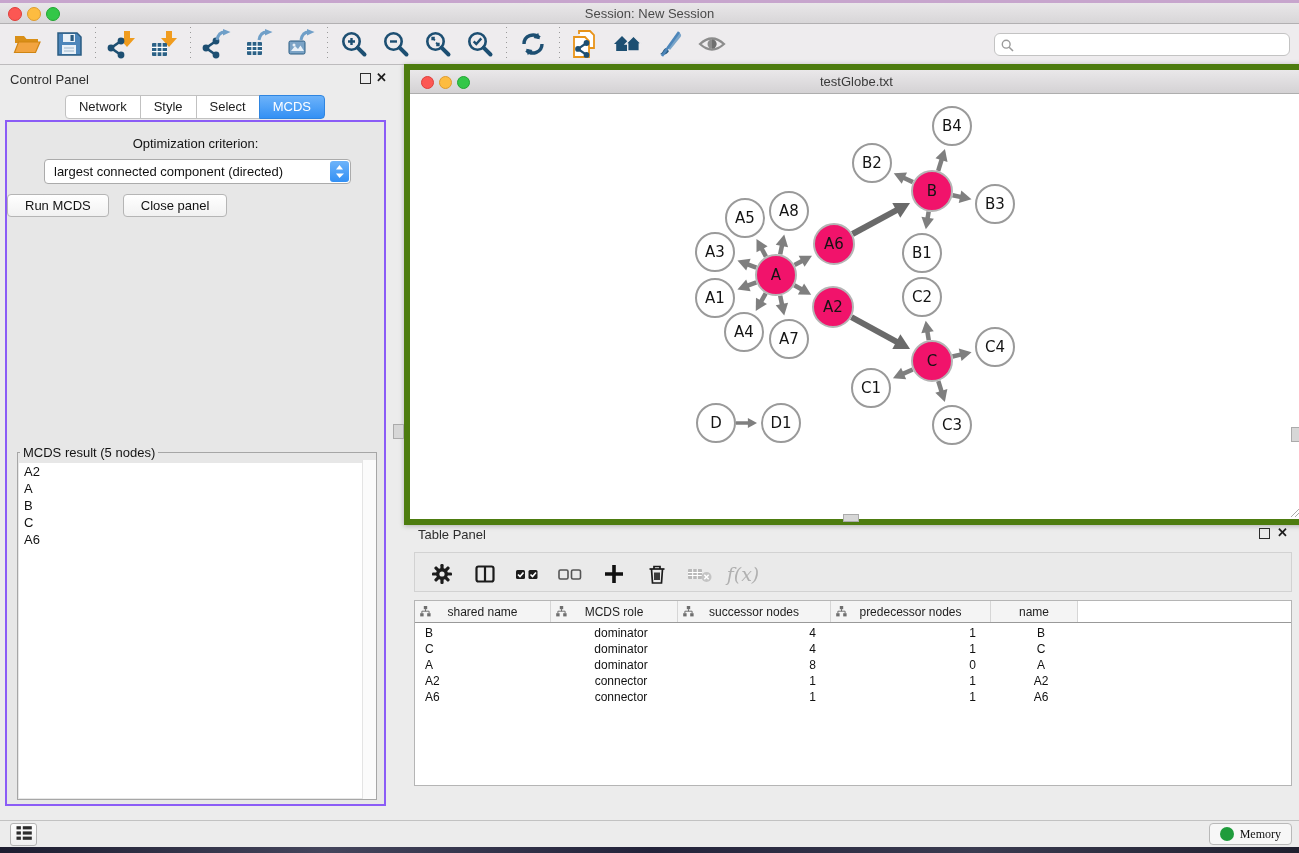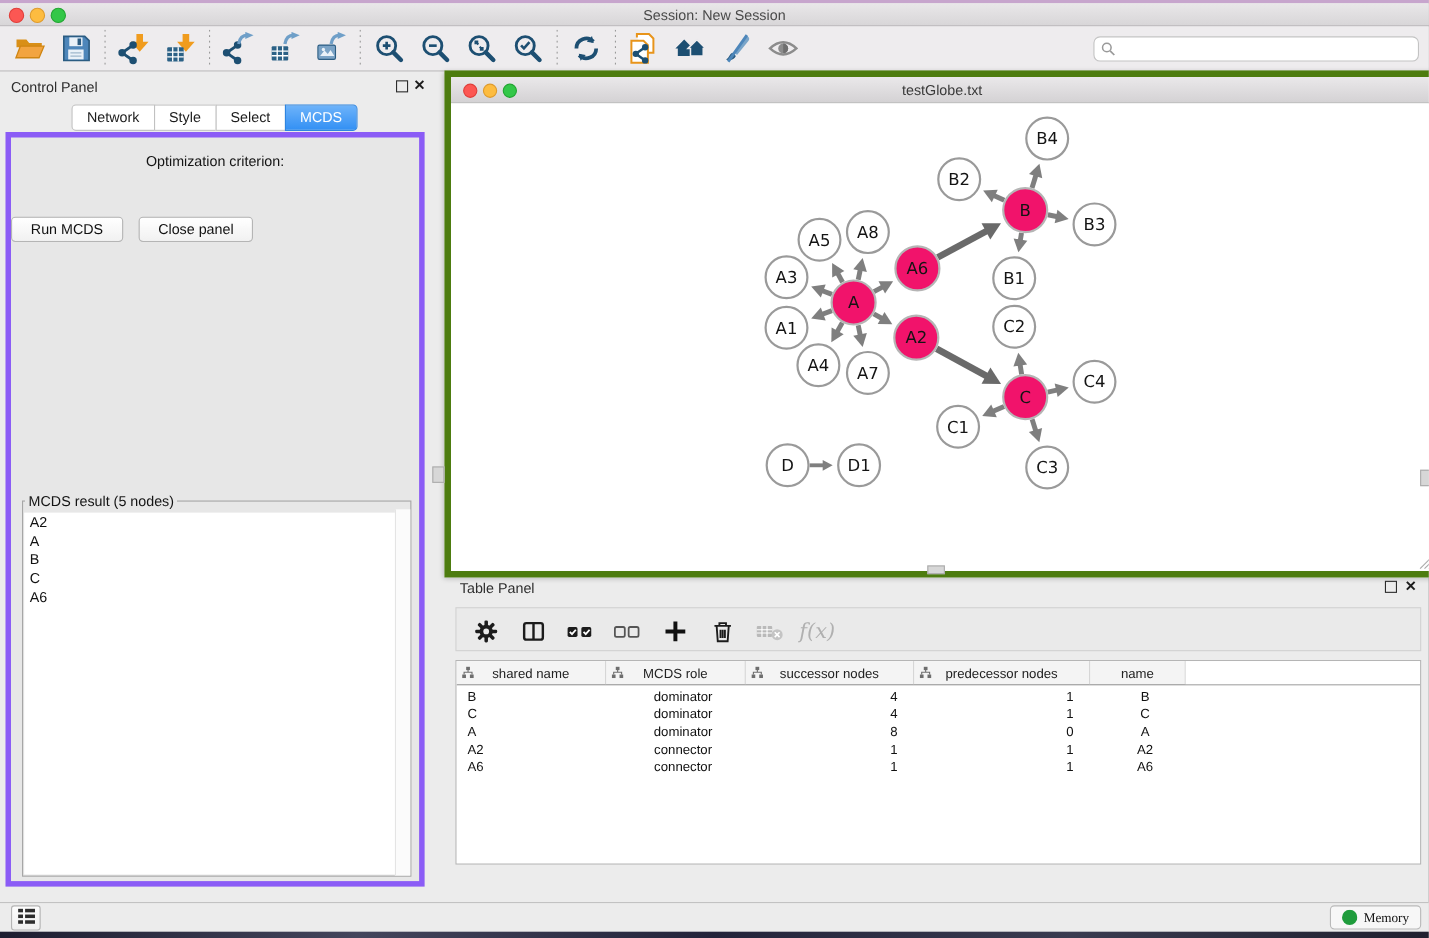--- a/index.html
+++ b/index.html
@@ -29,21 +29,21 @@
   .panel-head .phtitle{position:absolute;left:10px;top:8px;font-size:13px;color:#2e2e2e;}
   .wc-float{position:absolute;width:9px;height:9px;border:1.5px solid #2c2c2c;top:9px;}
   .wc-close{position:absolute;top:6px;font-size:13px;font-weight:bold;color:#1c1c1c;line-height:16px;}
   .cpanel .wc-float{left:360px;} .cpanel .wc-close{left:376px;}
   .seg-tabs{display:flex;justify-content:center;}
   .cpanel .seg-tabs{position:absolute;left:0;right:0;top:31px;}
   .seg-tab{border:1px solid #c1c1c1;margin-left:-1px;background:#fff;font-size:13px;color:#1c1c1c;padding:3px 13px 4px;cursor:default;font-family:inherit;}
   .seg-tab:first-child{border-radius:4px 0 0 4px;margin-left:0;}
   .seg-tab:last-child{border-radius:0 4px 4px 0;}
   .seg-tab.active{background:linear-gradient(#6db3fa,#3390f4);border-color:#2f85e0;color:#fff;}
-  .cbody{position:absolute;left:5px;right:4px;top:56px;bottom:14px;background:#e7e7e7;border:5px solid #8b5cf6;}
+  .cbody{position:absolute;left:5px;right:4px;top:56px;bottom:14px;background:#e7e7e7;border:2px solid #8b5cf6;}
   .opt-label{position:absolute;left:0;right:0;top:14px;text-align:center;font-size:13px;color:#141414;}
   .select{position:absolute;left:37px;top:37px;width:305px;height:23px;background:#fff;border:1px solid #ababab;border-radius:4px;display:flex;align-items:center;cursor:default;}
   .select .sel-text{flex:1;font-size:13px;color:#111;padding-left:9px;white-space:nowrap;overflow:hidden;}
   .select .stepper{width:19px;height:21px;margin:0 1px;border-radius:3px;background:linear-gradient(#6db3fa,#3390f4);display:flex;align-items:center;justify-content:center;}
   .btn-row{position:absolute;left:0;right:0;top:72px;display:flex;gap:14px;}
   .push-btn{height:23px;padding:0 17px;background:linear-gradient(#ffffff,#f1f1f1);border:1px solid #b5b5b5;border-radius:4px;font-size:13px;color:#111;font-family:inherit;cursor:default;}
   .resultbox{position:absolute;left:10px;right:7px;top:323px;bottom:4px;border:1px solid #a6a6a6;margin:0;padding:0;}
   .resultbox legend{font-size:13px;color:#141414;padding:0 3px;margin-left:2px;}
   .mcds-list{position:absolute;left:1px;right:1px;top:3px;bottom:1px;background:#fff;overflow:hidden;}
   .mcds-item{font-size:13px;color:#111;padding:1px 0 1px 5px;line-height:15px;}
@@ -296,20 +296,29 @@
       <span class="wc-close">✕</span>
     </div>
     <div class="seg-tabs">
         <button class="seg-tab">Network</button>
         <button class="seg-tab">Style</button>
         <button class="seg-tab">Select</button>
         <button class="seg-tab active">MCDS</button>
       </div>
     <div class="cbody">
       <div class="opt-label">Optimization criterion:</div>
+      <div class="select">
+        <span class="sel-text">largest connected component (directed)</span>
+        <span class="stepper">
+            <svg width="9" height="15" viewBox="0 0 9 15">
+              <path d="M4.5 1 8 5.6H1z" fill="#fff"></path>
+              <path d="M4.5 14 1 9.4h8z" fill="#fff"></path>
+            </svg>
+          </span>
+      </div>
       <div class="btn-row">
         <button class="push-btn">Run MCDS</button>
         <button class="push-btn">Close panel</button>
       </div>
       <fieldset class="resultbox">
         <legend>MCDS result (5 nodes)</legend>
         <div class="mcds-list">
             <div class="mcds-item">A2</div>
             <div class="mcds-item">A</div>
             <div class="mcds-item">B</div>

